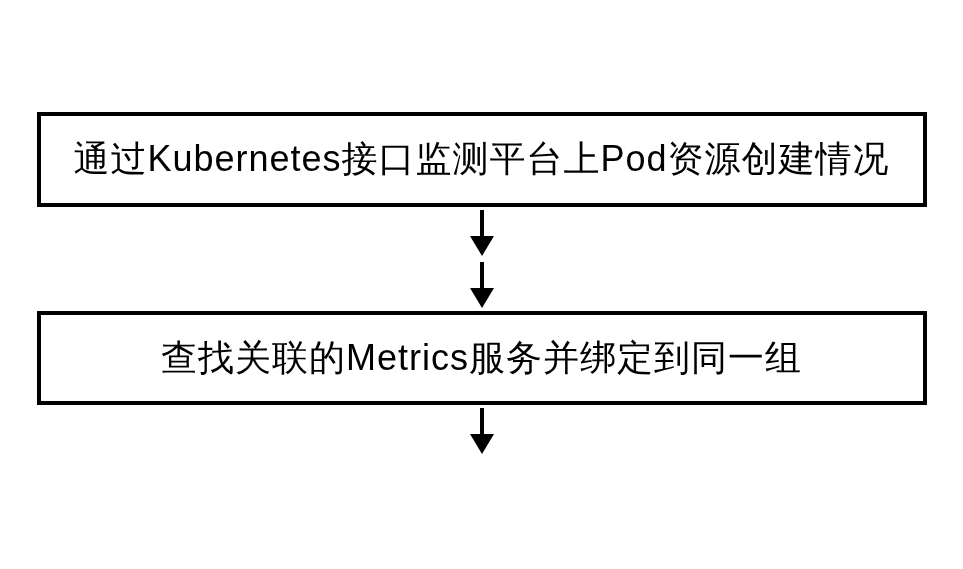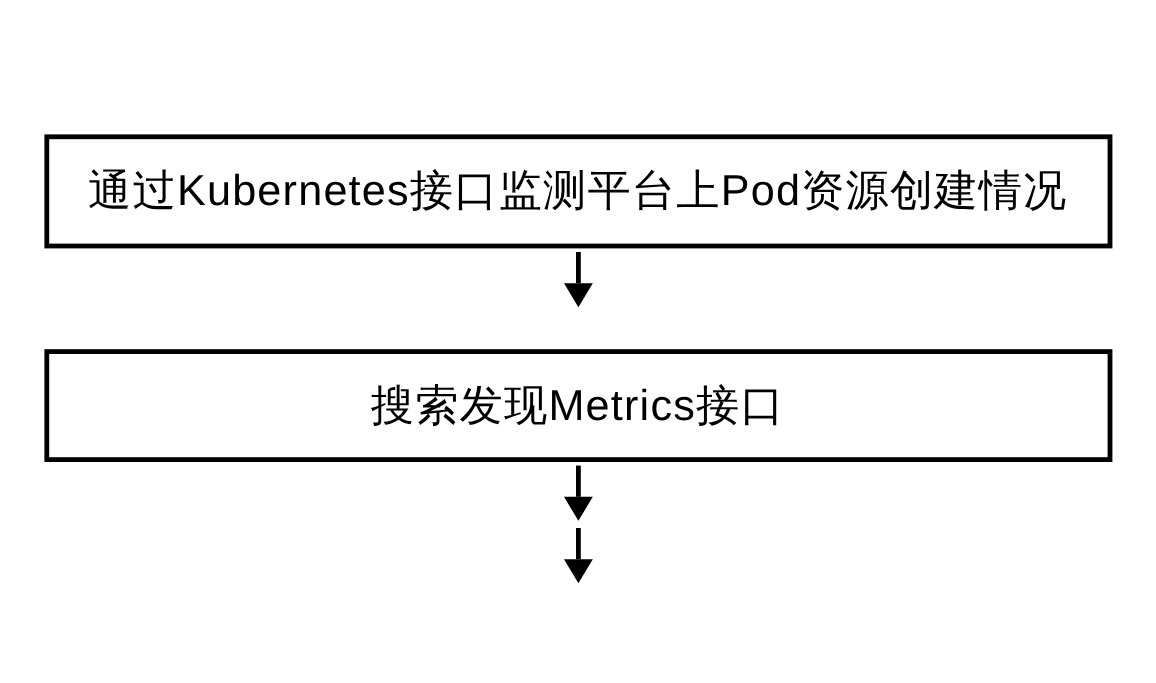--- a/index.html
+++ b/index.html
@@ -31,21 +31,20 @@
       border: 4px solid #000000;
       background: #ffffff;
       padding: 18px 24px;
       width: 890px;
       text-align: center;
       font-size: 36px;
       font-weight: normal;
       color: #000000;
       line-height: 1.4;
       letter-spacing: 1px;
-      margin-top: 32px;
     }
     
     .arrow-container {
       display: flex;
       flex-direction: column;
       align-items: center;
       height: 46px;
       margin: 3px 0;
     }
     
@@ -70,29 +69,29 @@
 
   <div class="flow-box">
     <span>通过Kubernetes接口监测平台上Pod资源创建情况</span>
   </div>
 
   <div class="arrow-container">
     <div class="arrow-line"></div>
     <div class="arrow-head"></div>
   </div>
 
-  <div class="flow-box">
-    <span>搜索发现Metrics接口</span>
-  </div>
 
   <div class="arrow-container">
     <div class="arrow-line"></div>
     <div class="arrow-head"></div>
   </div>
 
+  <div class="flow-box">
+    <span>查找关联的Metrics服务并绑定到同一组</span>
+  </div>
 
   <div class="arrow-container">
     <div class="arrow-line"></div>
     <div class="arrow-head"></div>
   </div>
 
 
 </div>
 
 </body></html>

